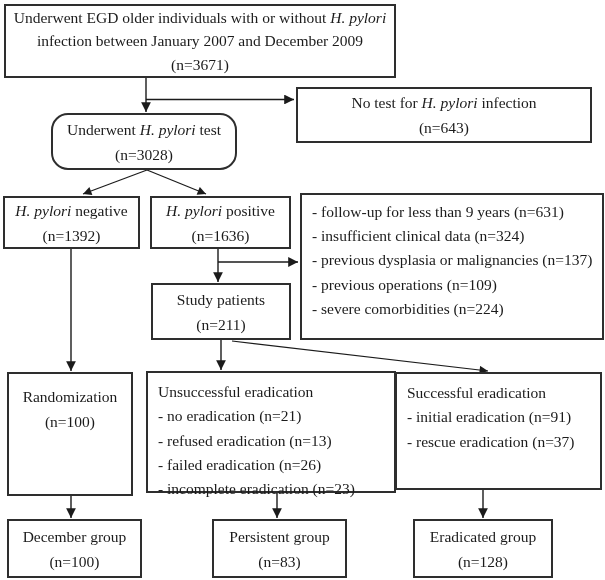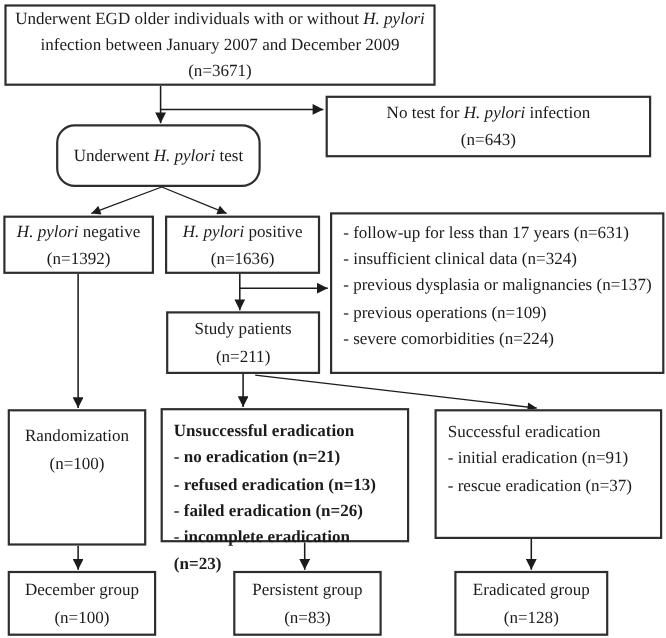--- a/index.html
+++ b/index.html
@@ -82,51 +82,52 @@
       <div class="line"><span>(n=3671)</span></div>
     </div>
 
   <div class="box center" style="left:296px; top:87px; width:296px; height:56px;">
       <div class="line"><span>No test for </span><span class="it">H. pylori</span><span> infection</span></div>
       <div class="line"><span>(n=643)</span></div>
     </div>
 
   <div class="box center" style="left:51px; top:113px; width:186px; height:57px;border-radius:17px;">
       <div class="line"><span>Underwent </span><span class="it">H. pylori</span><span> test</span></div>
+      <div class="line"><span>(n=3028)</span></div>
     </div>
 
   <div class="box center" style="left:3px; top:196px; width:137px; height:53px;">
       <div class="line"><span class="it">H. pylori</span><span> negative</span></div>
       <div class="line"><span>(n=1392)</span></div>
     </div>
 
   <div class="box center" style="left:150px; top:196px; width:141px; height:53px;">
       <div class="line"><span class="it">H. pylori</span><span> positive</span></div>
       <div class="line"><span>(n=1636)</span></div>
     </div>
 
   <div class="box list" style="left:300px; top:193px; width:304px; height:147px;">
-      <div class="line"><span>- follow-up for less than 17 years (n=631)</span></div>
+      <div class="line"><span>- follow-up for less than 9 years (n=631)</span></div>
       <div class="line"><span>- insufficient clinical data (n=324)</span></div>
       <div class="line"><span>- previous dysplasia or malignancies (n=137)</span></div>
       <div class="line"><span>- previous operations (n=109)</span></div>
       <div class="line"><span>- severe comorbidities (n=224)</span></div>
     </div>
 
   <div class="box center" style="left:151px; top:283px; width:140px; height:57px;">
       <div class="line"><span>Study patients</span></div>
       <div class="line"><span>(n=211)</span></div>
     </div>
 
   <div class="box topcenter" style="left:7px; top:372px; width:126px; height:124px;">
       <div class="line"><span>Randomization</span></div>
       <div class="line"><span>(n=100)</span></div>
     </div>
 
-  <div class="box list" style="left:146px; top:371px; width:226px; height:122px; padding-top:7px; line-height:24.3px;font-weight:bold;">
+  <div class="box list" style="left:146px; top:371px; width:250px; height:122px; padding-top:7px; line-height:24.3px;">
       <div class="line"><span>Unsuccessful eradication</span></div>
       <div class="line"><span>- no eradication (n=21)</span></div>
       <div class="line"><span>- refused eradication (n=13)</span></div>
       <div class="line"><span>- failed eradication (n=26)</span></div>
       <div class="line"><span>- incomplete eradication (n=23)</span></div>
     </div>
 
   <div class="box list" style="left:395px; top:372px; width:207px; height:118px; padding-top:7px; line-height:24.3px;">
       <div class="line"><span>Successful eradication</span></div>
       <div class="line"><span>- initial eradication (n=91)</span></div>

